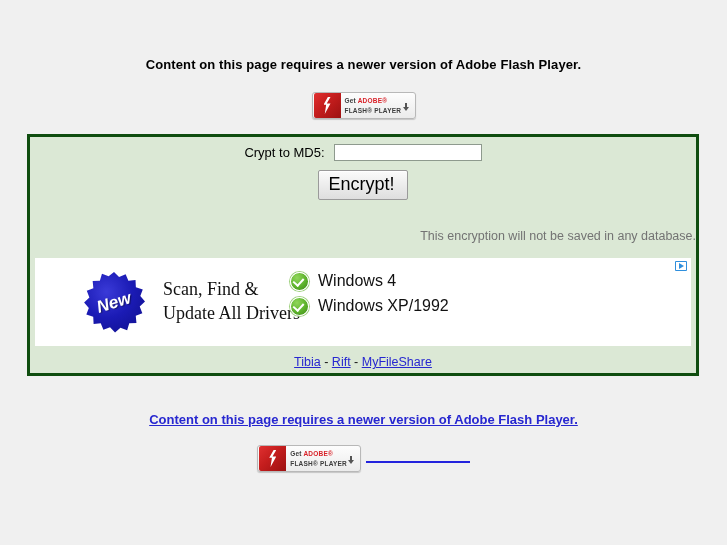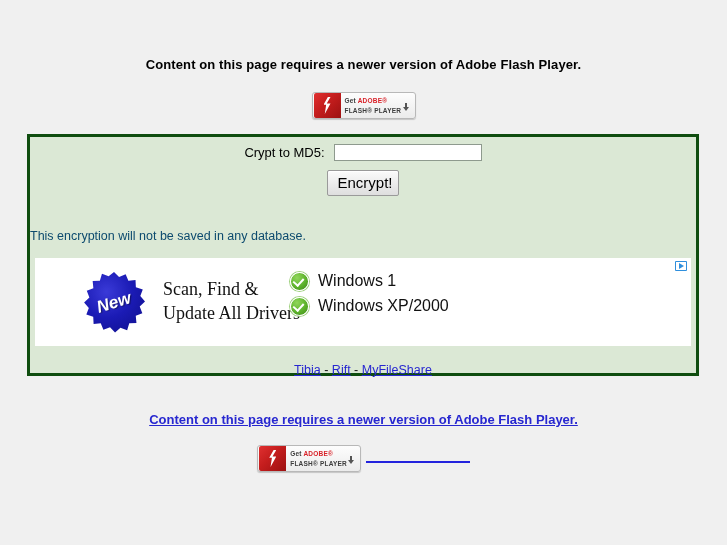--- a/index.html
+++ b/index.html
@@ -147,37 +147,37 @@
   }
   .encrypt-row {
     position: absolute;
     left: 0;
     top: 33px;
     width: 666px;
     text-align: center;
   }
   .encrypt-btn {
     font-family: "Liberation Sans", sans-serif;
-    font-size: 15px;
+    font-size: 18px;
     color: #000;
     background: linear-gradient(#fbfbfb, #dedede);
     border: 1px solid #9a9a9a;
     border-radius: 2px;
-    padding: 3px 5px 4px 9px;
+    padding: 3px 12px 4px 9px;
     cursor: pointer;
     box-shadow: inset 0 1px 0 #ffffff;
   }
   .db-note {
     position: absolute;
     left: 0;
     top: 92px;
     width: 666px;
-    text-align: left;
+    text-align: right;
     font-size: 12.5px;
-    color: #0c4a6e;
+    color: #737373;
   }
 
   
   .ad-banner {
     position: absolute;
     left: 5px;
     top: 121px;
     width: 656px;
     height: 88px;
     background: #ffffff;
@@ -340,21 +340,21 @@
     font-weight: bold;
     color: #ffffff;
     text-shadow: 1px 1px 1px rgba(170,90,0,.85);
     font-family: "Liberation Sans", sans-serif;
   }
 
   
   .site-links {
     position: absolute;
     left: 0;
-    top: 226px;
+    top: 218px;
     width: 666px;
     text-align: center;
     font-size: 12.5px;
     color: #111;
   }
   .site-links a {
     color: #2727d0;
     text-decoration: underline;
   }
   .link-sep { color: #111; }
@@ -423,25 +423,25 @@
     </div>
 
     <div class="ad-headline">
       <div>Scan, Find &amp;</div>
       <div>Update All Drivers</div>
     </div>
 
     <div class="os-list">
       <div class="os-item">
         <span class="check-circle"></span>
-        <span class="os-label">Windows 1</span>
+        <span class="os-label">Windows 4</span>
       </div>
       <div class="os-item">
         <span class="check-circle"></span>
-        <span class="os-label">Windows XP/2000</span>
+        <span class="os-label">Windows XP/1992</span>
       </div>
     </div>
 
   </div>
 
   <div class="site-links">
     <a href="#">Tibia</a><span class="link-sep"> - </span><a href="#">Rift</a><span class="link-sep"> - </span><a href="#">MyFileShare</a>
   </div>
 </div>
 

